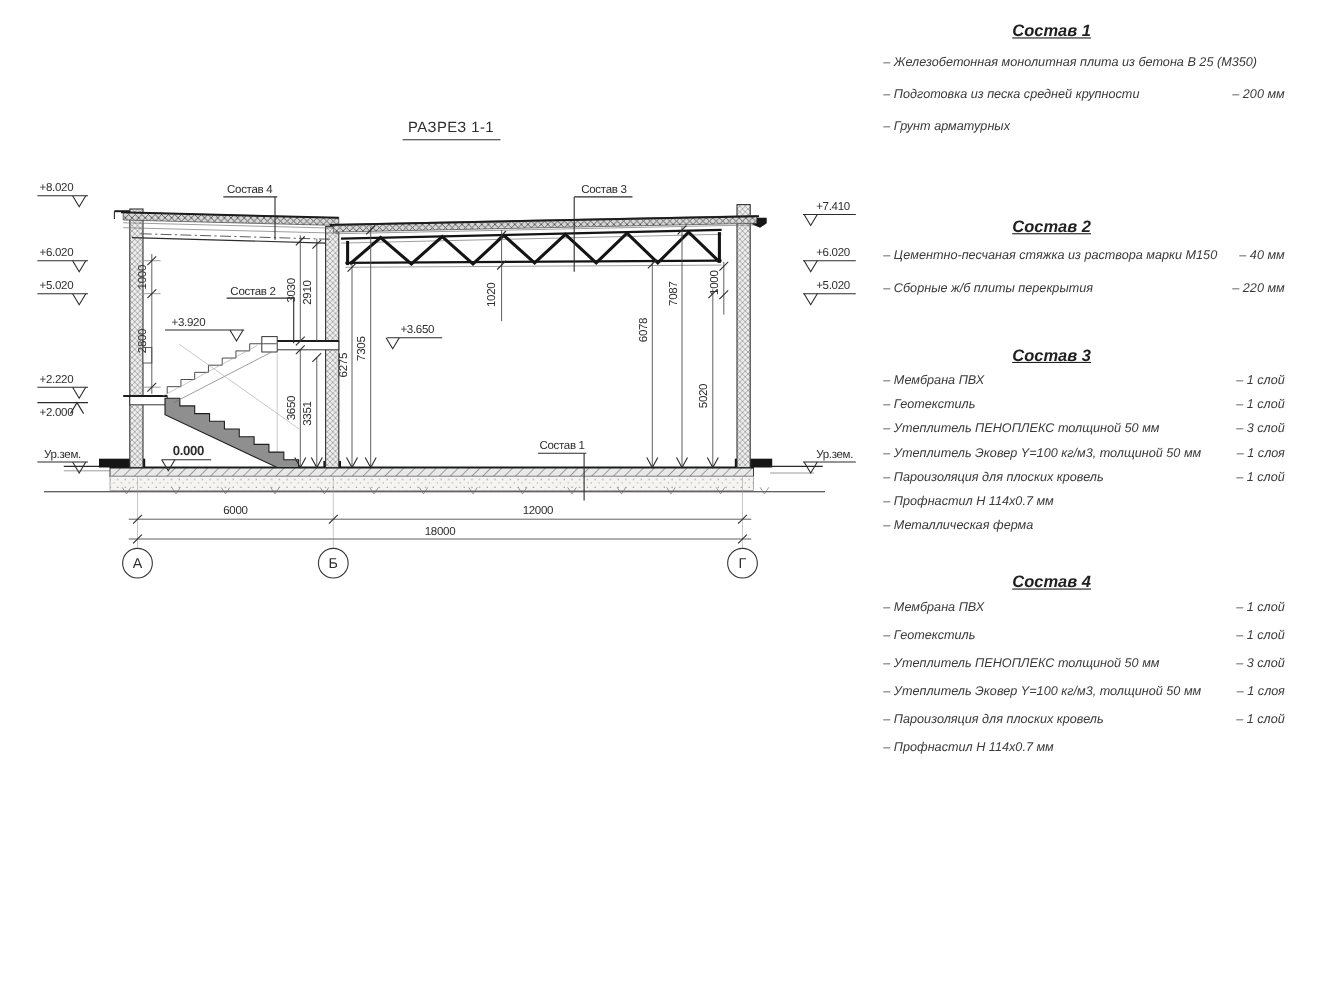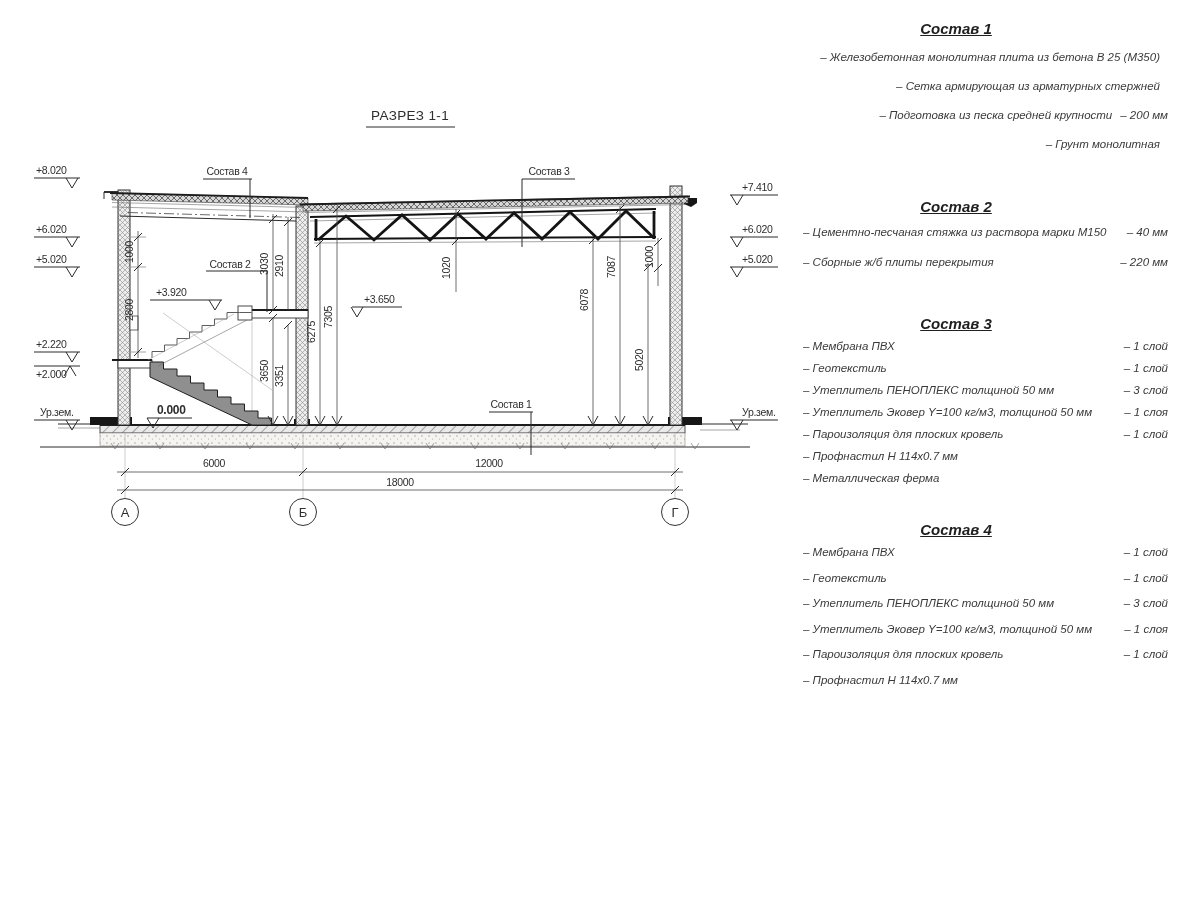--- a/index.html
+++ b/index.html
@@ -22,21 +22,21 @@
   svg .zero{font-size:12px;font-weight:bold;letter-spacing:-.3px;}
   svg .co{font-size:10.5px;letter-spacing:-.3px;}
 
   .comp-panel{position:absolute;left:800px;top:0;width:368px;color:#333;}
   .comp{position:absolute;left:0;width:368px;}
   .comp h3{font-style:italic;font-weight:bold;font-size:15px;line-height:18px;margin:0;
            text-align:center;padding-right:56px;text-decoration:underline;color:#1f1f1f;}
   .comp .row{display:flex;justify-content:space-between;align-items:flex-start;
              font-style:italic;font-size:11.5px;line-height:14px;color:#3a3a3a;padding-left:3px;}
   .comp .row .q{white-space:nowrap;padding-left:8px;}
-  .g1 h3{margin-bottom:12px;} .g1 .row{margin-bottom:15px;justify-content:flex-end;}
+  .g1 h3{margin-bottom:12px;} .g1 .row{margin-bottom:15px;}
   .g2 h3{margin-bottom:9px;}  .g2 .row{margin-bottom:16px;}
   .g3 h3{margin-bottom:6px;}  .g3 .row{margin-bottom:8px;}
   .g4 h3{margin-bottom:6px;}  .g4 .row{margin-bottom:11.5px;}
 </style>
 </head>
 <body>
 
 <svg width="1200" height="900" viewBox="0 0 1200 900">
   <defs>
     <pattern id="pSlab" width="7" height="7" patternUnits="userSpaceOnUse" patternTransform="rotate(45)">
@@ -337,29 +337,25 @@
 
 <div class="comp-panel">
 
   <section class="comp g1" style="top:20px">
     <h3>Состав 1</h3>
     <div class="row">
         <span class="t">– Железобетонная  монолитная плита из бетона В 25 (М350)</span>
         <span class="q"></span>
       </div>
     <div class="row">
-        <span class="t">– Сетка армирующая из арматурных стержней</span>
-        <span class="q"></span>
-      </div>
-    <div class="row">
         <span class="t">– Подготовка из песка средней крупности</span>
         <span class="q">– 200 мм</span>
       </div>
     <div class="row">
-        <span class="t">– Грунт монолитная</span>
+        <span class="t">– Грунт арматурных</span>
         <span class="q"></span>
       </div>
   </section>
 
   <section class="comp g2" style="top:198px">
     <h3>Состав 2</h3>
     <div class="row">
         <span class="t">– Цементно-песчаная стяжка из раствора марки М150</span>
         <span class="q">– 40 мм</span>
       </div>

